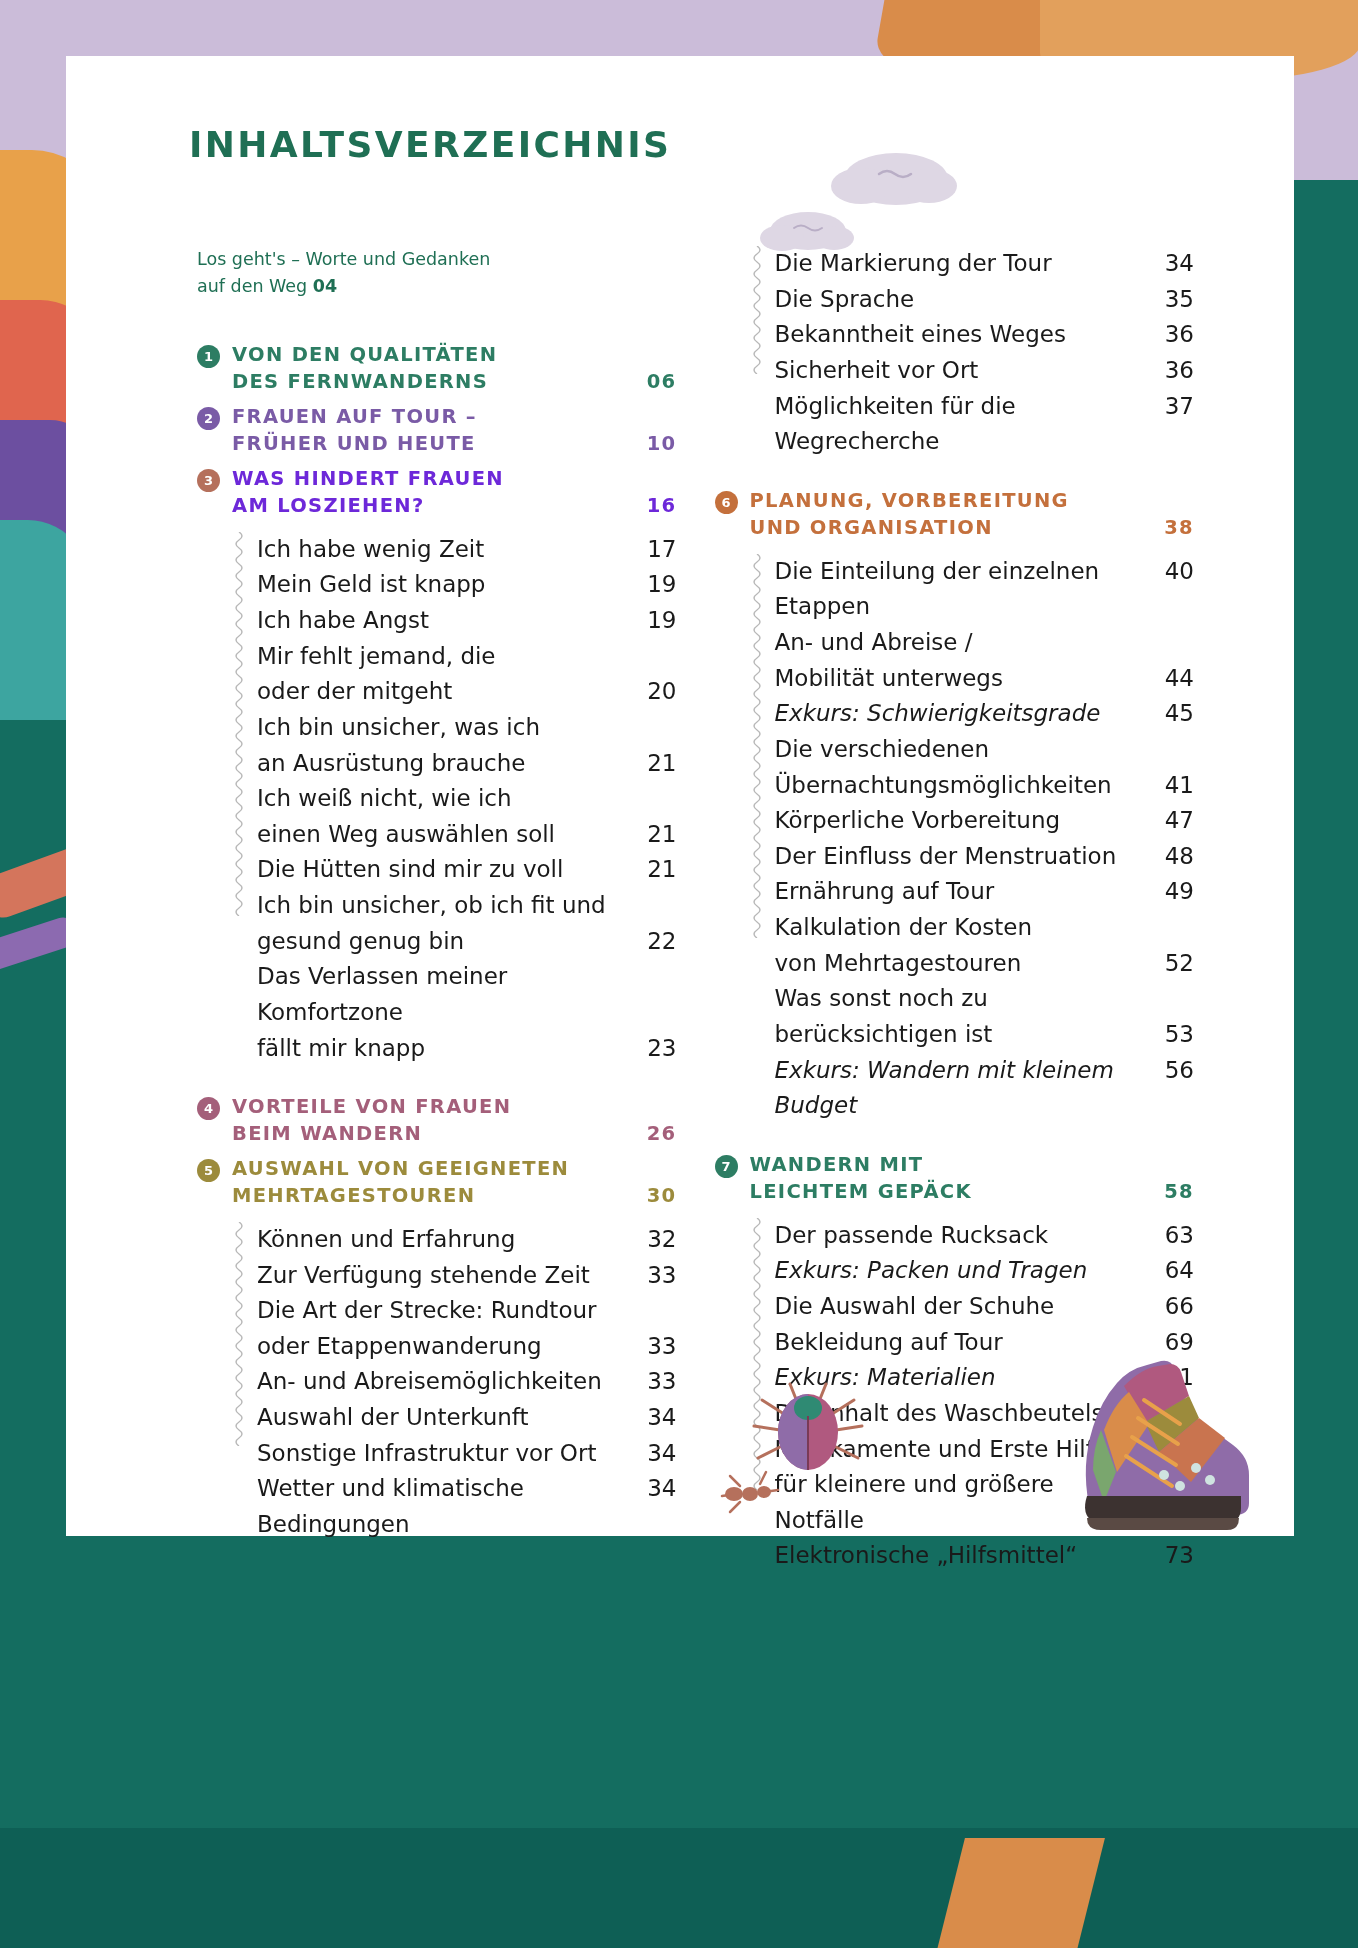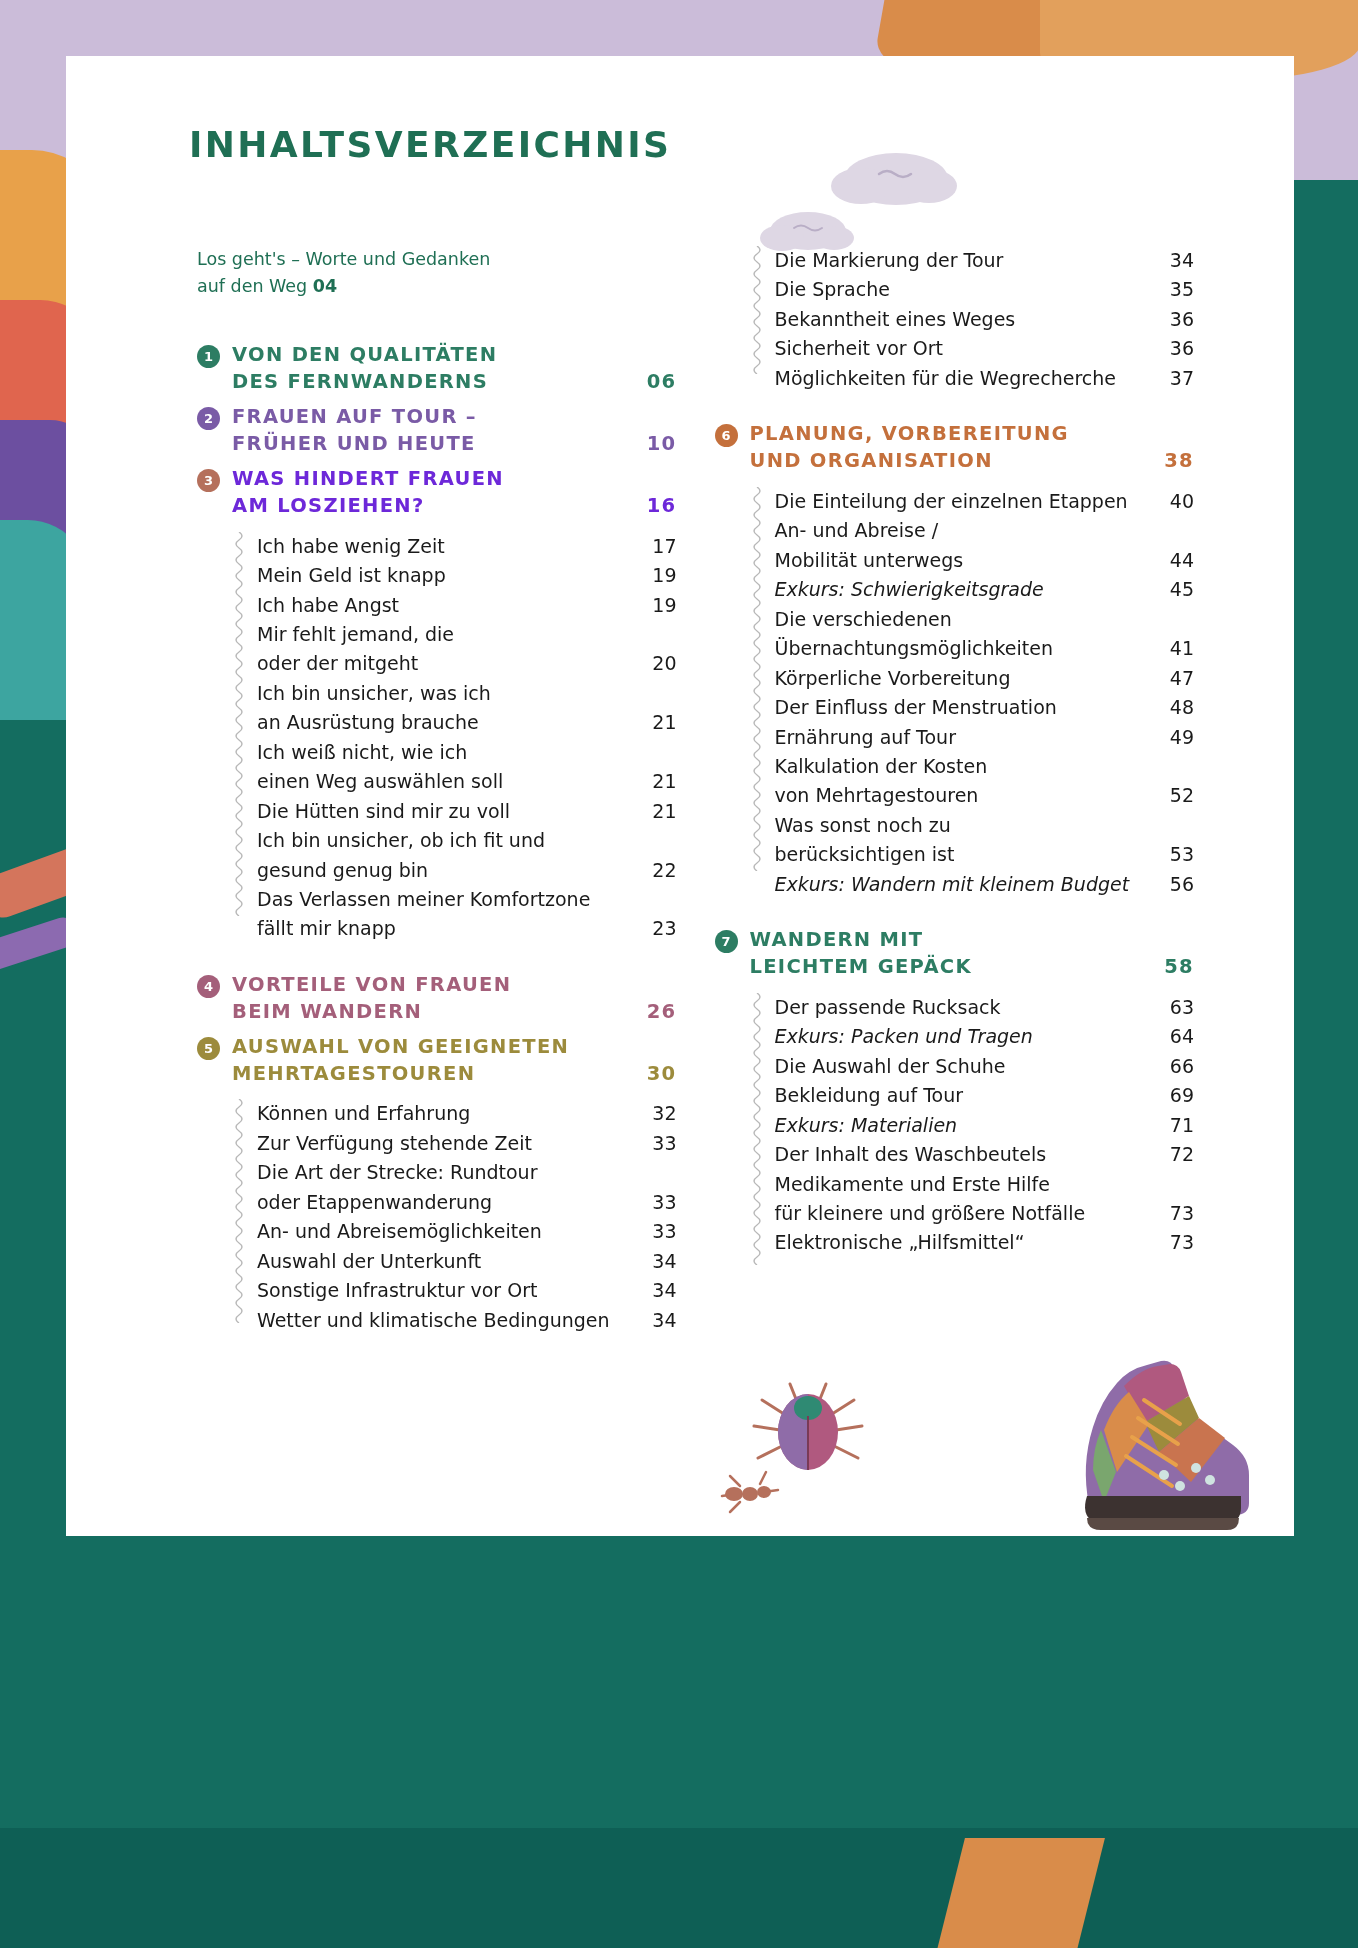--- a/index.html
+++ b/index.html
@@ -199,21 +199,21 @@
     position: absolute;
     left: 0;
     top: 0;
     bottom: 0;
     width: 12px;
   }
   .sub {
     display: flex;
     justify-content: space-between;
     align-items: baseline;
-    font-size: 19px;
+    font-size: 23px;
     color: #1a1a1a;
     line-height: 1.55;
   }
   .sub .txt { padding-right: 10px; }
   .sub .txt.ital { font-style: italic; }
   .sub .pnum { flex: 0 0 auto; width: 34px; text-align: right; }
   .sub .pnum.ital { }
 
   
   .boot-wrap {

